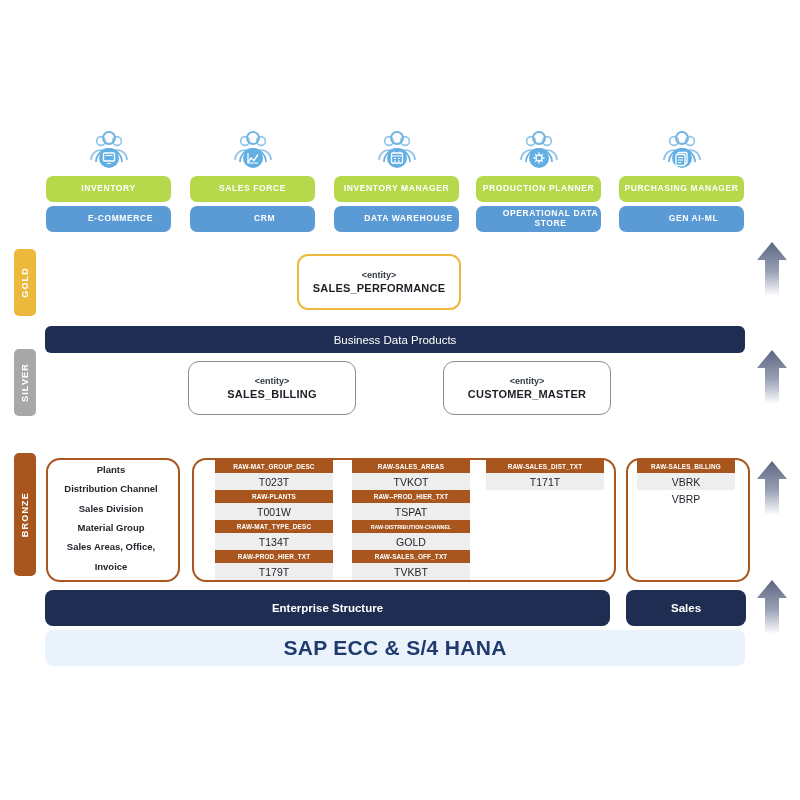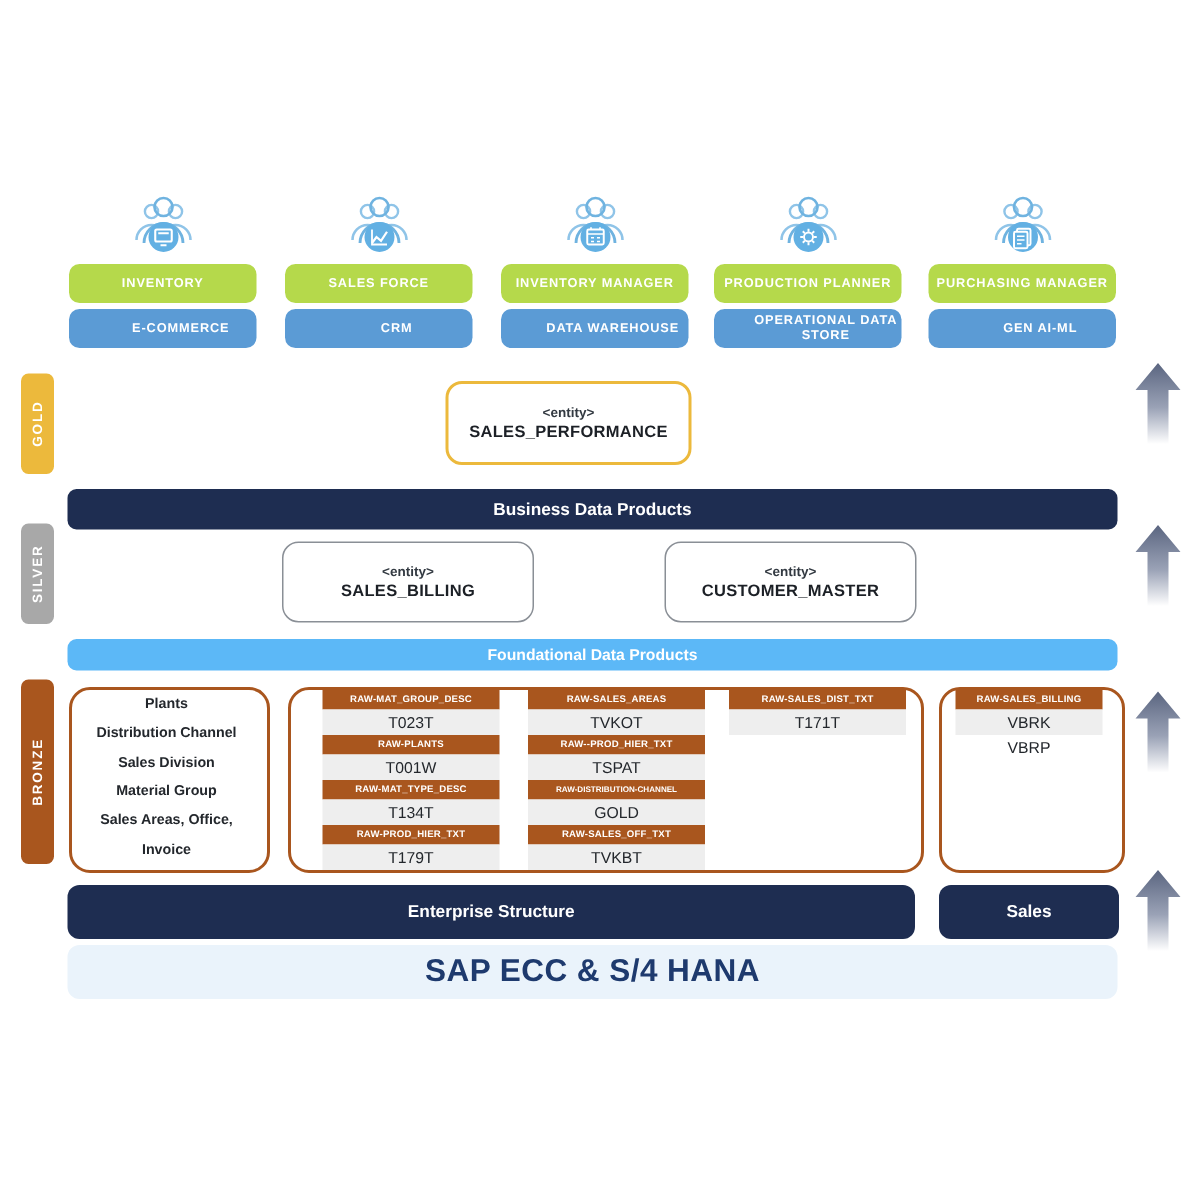--- a/index.html
+++ b/index.html
@@ -36,21 +36,21 @@
   }
   .layer-tab span{
     writing-mode:vertical-rl;transform:rotate(180deg);
     font-size:9px;font-weight:bold;letter-spacing:1.2px;color:#ffffff;
   }
 
   
   .banner{
     position:absolute;border-radius:6px;
     display:flex;align-items:center;justify-content:center;
-    font-weight:bold;color:#ffffff;text-align:center;
+    font-weight:normal;color:#ffffff;text-align:center;
   }
   .banner-navy{background:#1e2d51;font-size:11.5px;}
   .banner-lightblue{background:#5cb8f7;font-size:10.5px;}
 
   
   .entity{
     position:absolute;background:#ffffff;border-radius:11px;
     display:flex;flex-direction:column;align-items:center;justify-content:center;
     text-align:center;line-height:1.35;
   }
@@ -217,21 +217,20 @@
 
   <div class="entity entity-silver" style="left:188px;top:361px;width:166px;height:52px;">
     <div class="e-tag">&lt;entity&gt;</div>
     <div class="e-name">SALES_BILLING</div>
   </div>
   <div class="entity entity-silver" style="left:443px;top:361px;width:166px;height:52px;">
     <div class="e-tag">&lt;entity&gt;</div>
     <div class="e-name">CUSTOMER_MASTER</div>
   </div>
 
-  <div class="banner banner-lightblue" style="left:45px;top:426px;width:700px;height:21px;">Foundational Data Products</div>
 
   <div class="bronze-box" style="left:46px;top:458px;width:130px;height:120px;"></div>
   <div class="bronze-text" style="left:46px;top:458px;width:130px;height:120px;">
     <div>Plants</div>
     <div>Distribution Channel</div>
     <div>Sales Division</div>
     <div>Material Group</div>
     <div>Sales Areas, Office,</div>
     <div>Invoice</div>
   </div>

